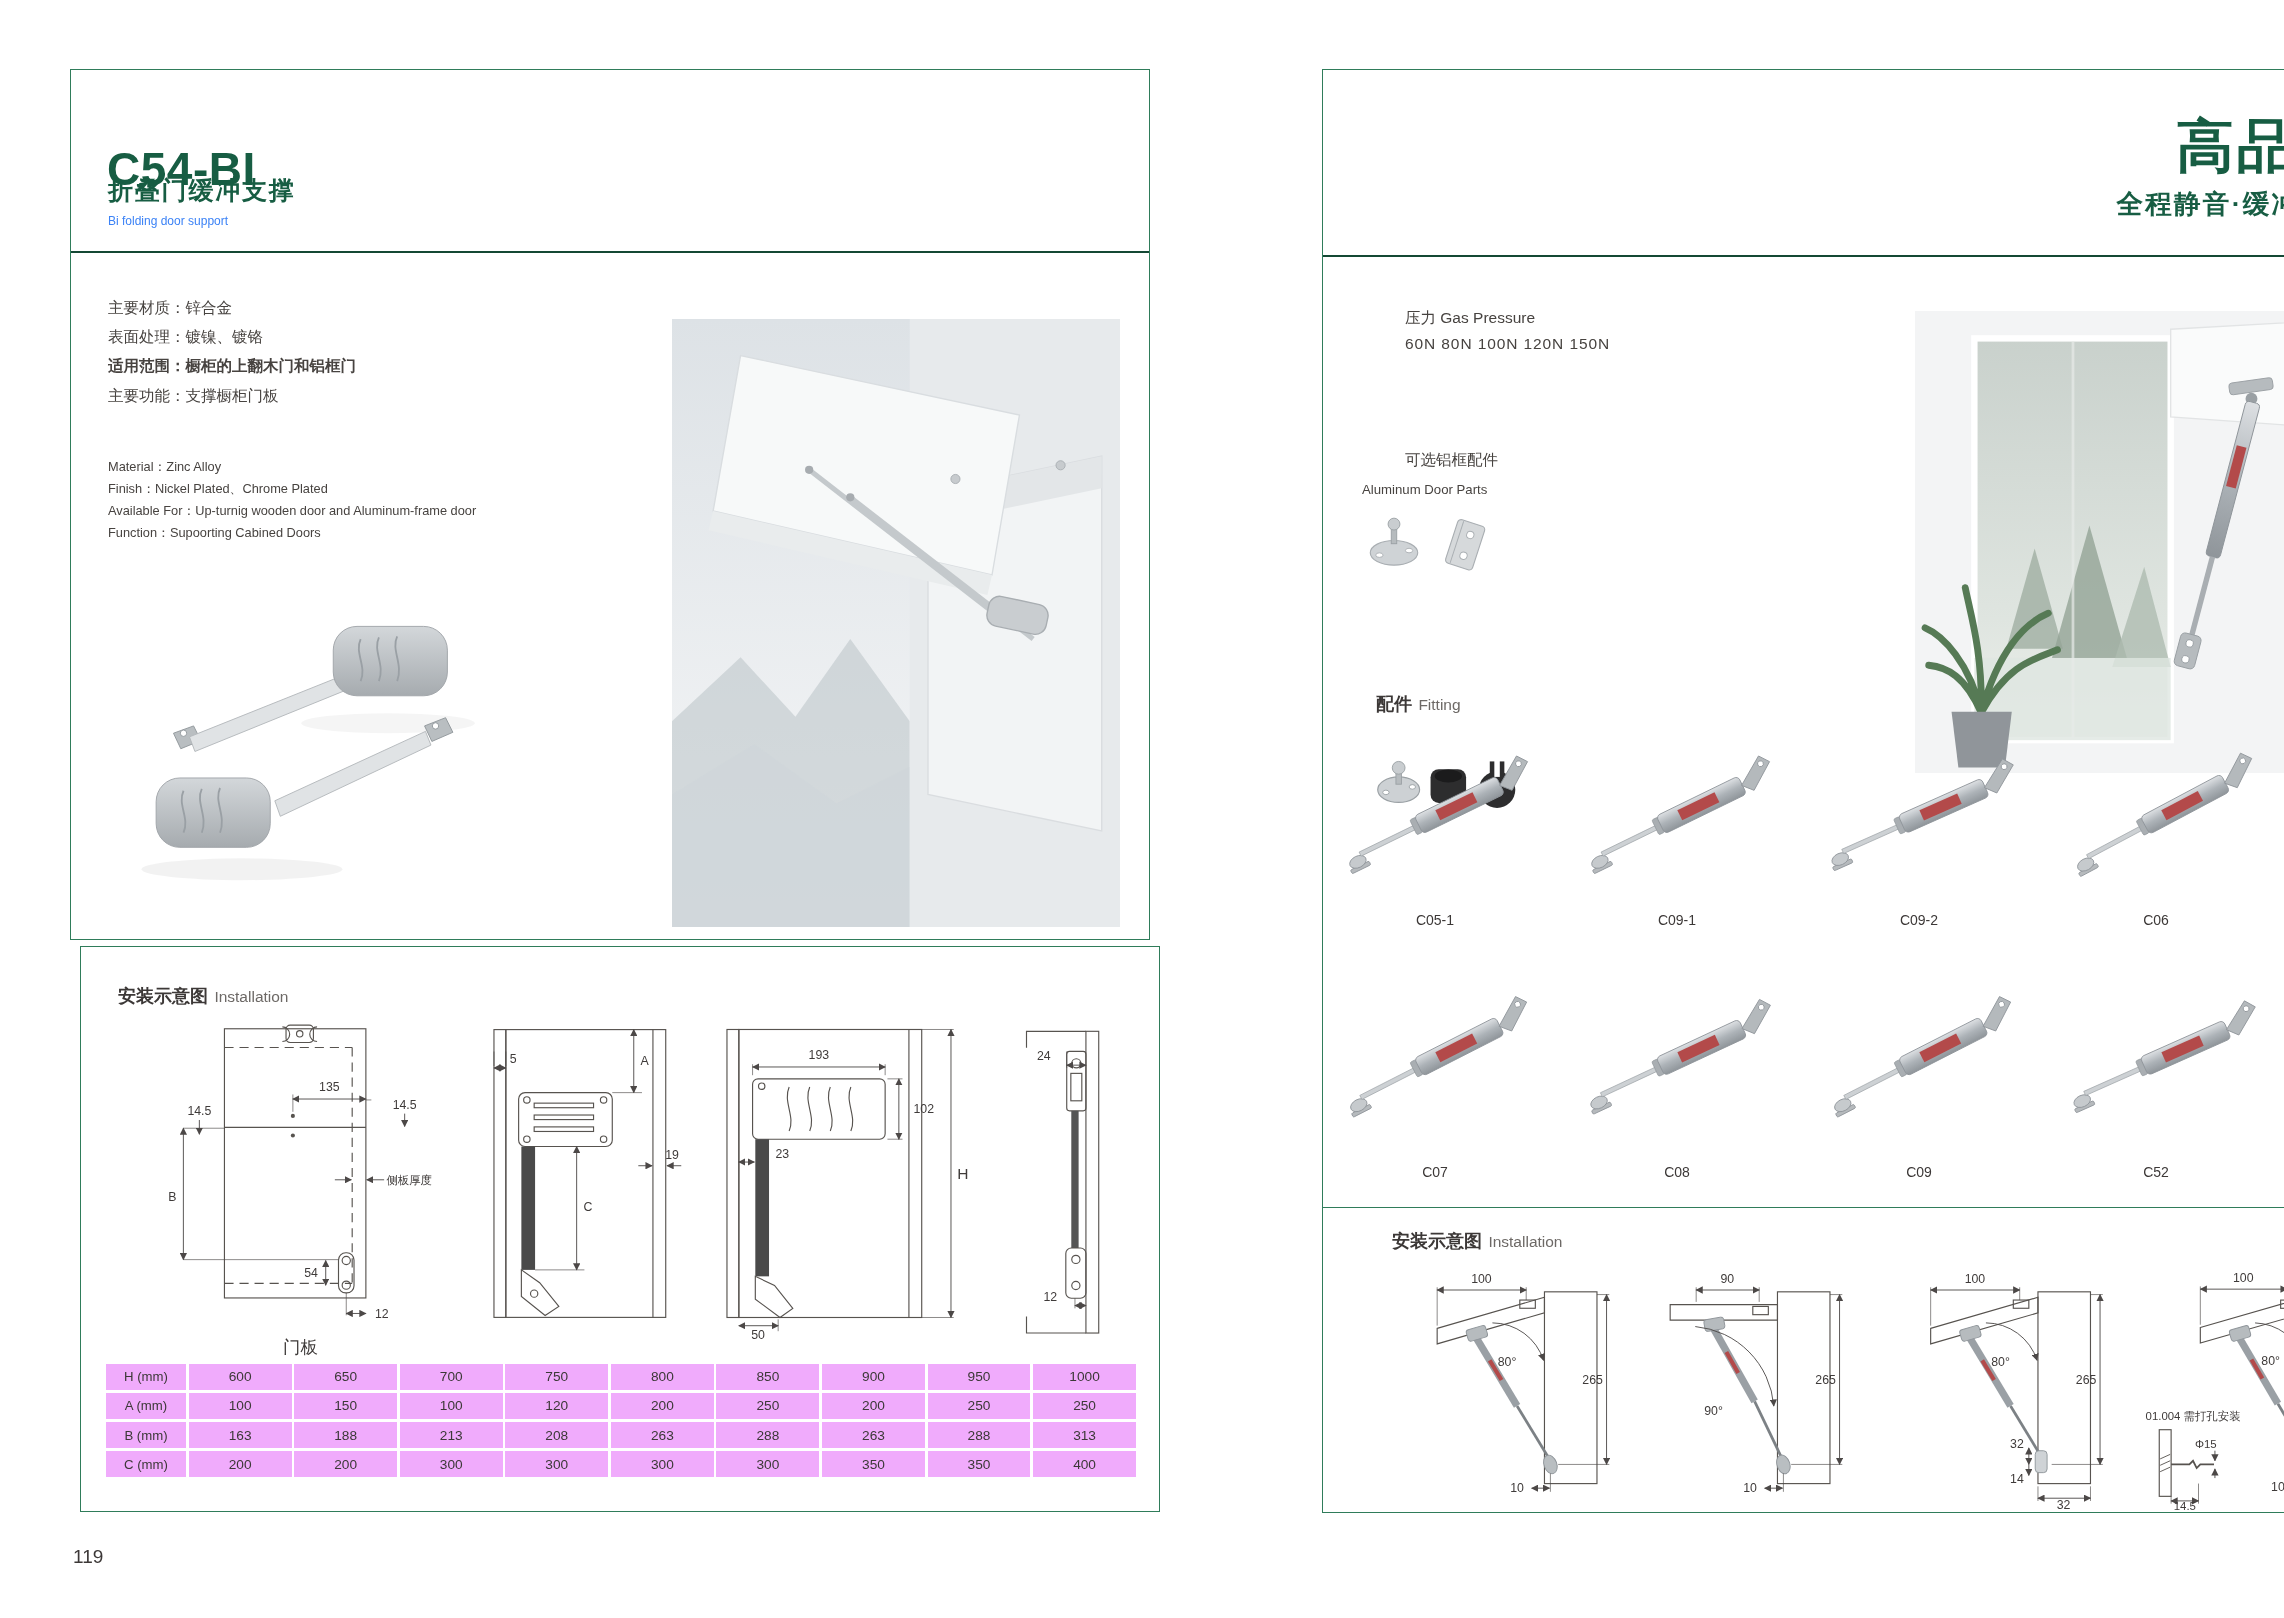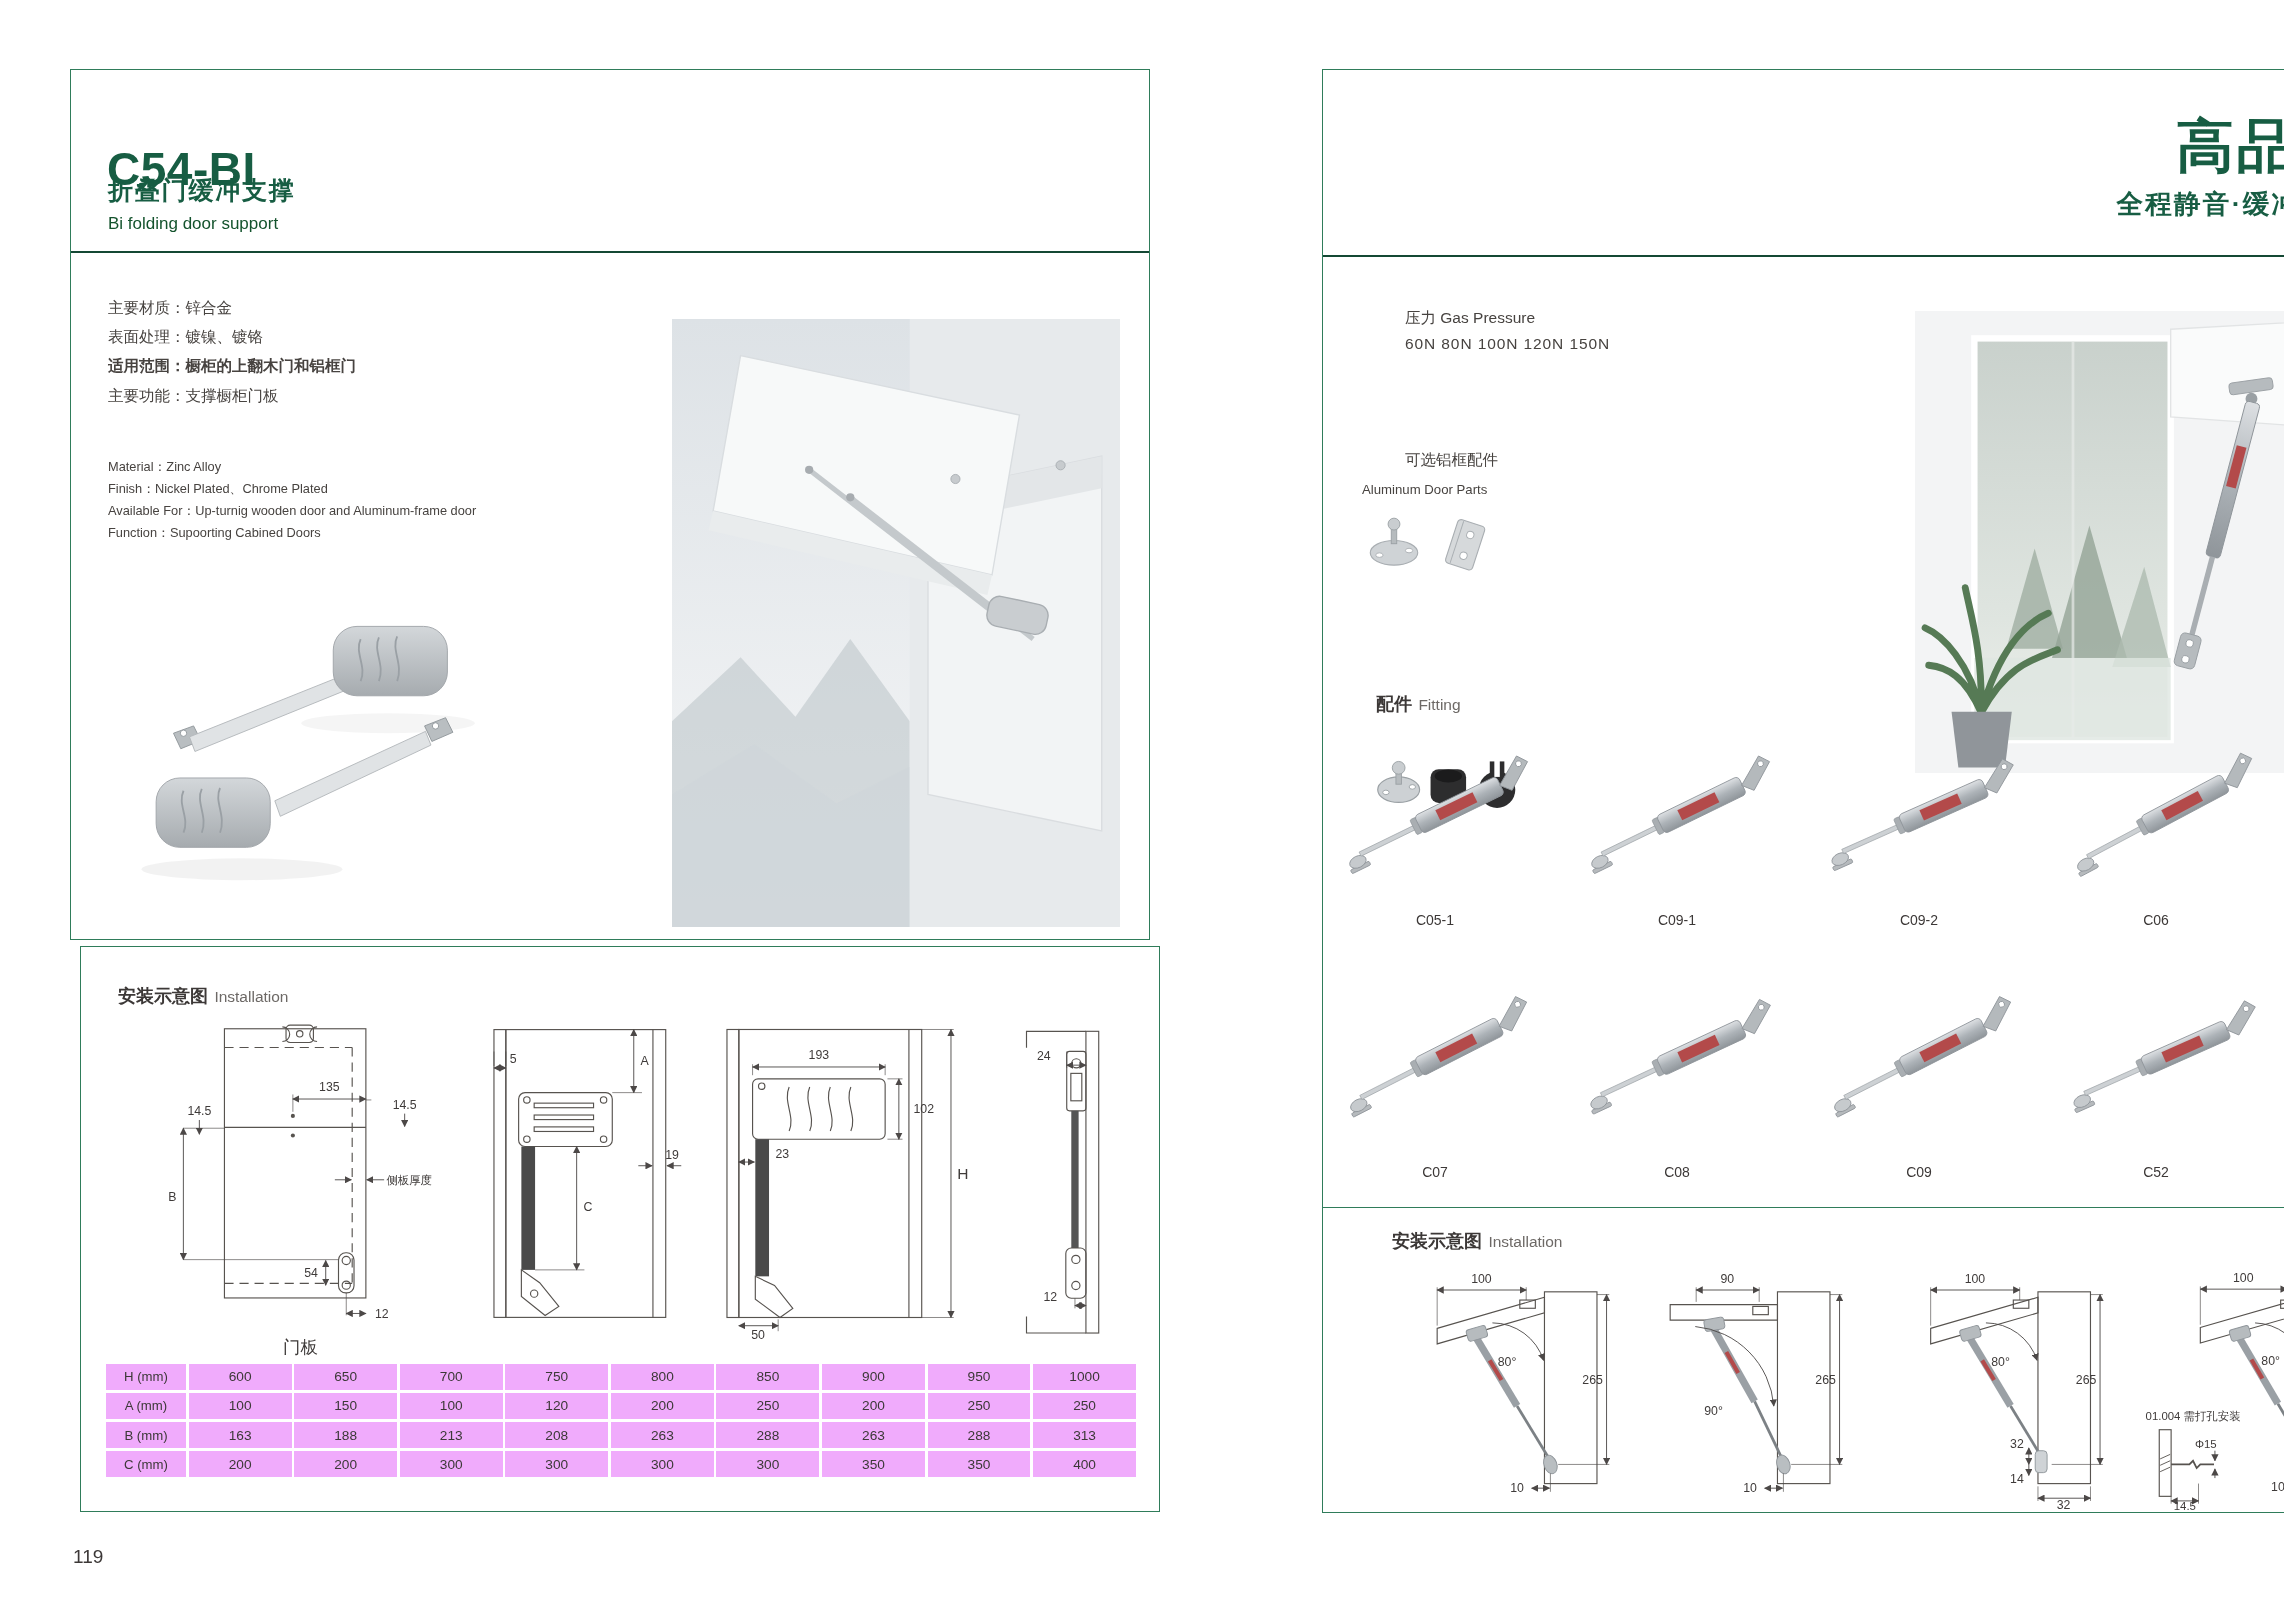--- a/index.html
+++ b/index.html
@@ -5,21 +5,21 @@
   html,body{margin:0;padding:0;background:#ffffff;}
   *{box-sizing:border-box;}
   body{font-family:"Liberation Sans", sans-serif;color:#444040;}
   .sheet{position:relative;width:2482px;height:1618px;background:#ffffff;overflow:hidden;}
   .abs{position:absolute;}
   .box{position:absolute;border:1.4px solid #2f7c5a;background:#ffffff;}
   .rule{position:absolute;left:0;right:0;height:2.3px;background:#144834;}
   .rule2{position:absolute;left:0;right:0;height:1.4px;background:#2f7c5a;}
   .model{position:absolute;font-size:46px;font-weight:bold;color:#175d43;letter-spacing:0.5px;line-height:1;}
   .sub-cn{position:absolute;font-size:25px;color:#175d43;font-weight:600;letter-spacing:1.8px;}
-  .sub-en{position:absolute;font-size:17px;color:#14532d;}
+  .sub-en{position:absolute;font-size:12px;color:#3b82f6;}
   .spec{position:absolute;font-size:15.5px;line-height:29px;color:#474340;white-space:pre;}
   .spec-en{position:absolute;font-size:12.8px;line-height:22px;color:#474340;white-space:pre;}
   .sec-head{position:absolute;white-space:nowrap;}
   .sec-head .cn{font-size:18px;font-weight:bold;color:#3c3837;}
   .sec-head .en{font-size:15.5px;color:#6d6966;margin-left:6.4px;}
   .big-title{position:absolute;right:34px;text-align:right;color:#175d43;}
   .big-title .t1{font-size:58px;font-weight:bold;line-height:1.1;letter-spacing:2.7px;}
   .big-title .t2{font-size:26.5px;font-weight:600;letter-spacing:2.3px;margin-top:8.2px;}
   .big-title .t3{font-size:13.7px;color:#474340;margin-top:12px;letter-spacing:0.5px;}
   .ptxt{position:absolute;font-size:15.5px;color:#474340;margin-left:43px;}

